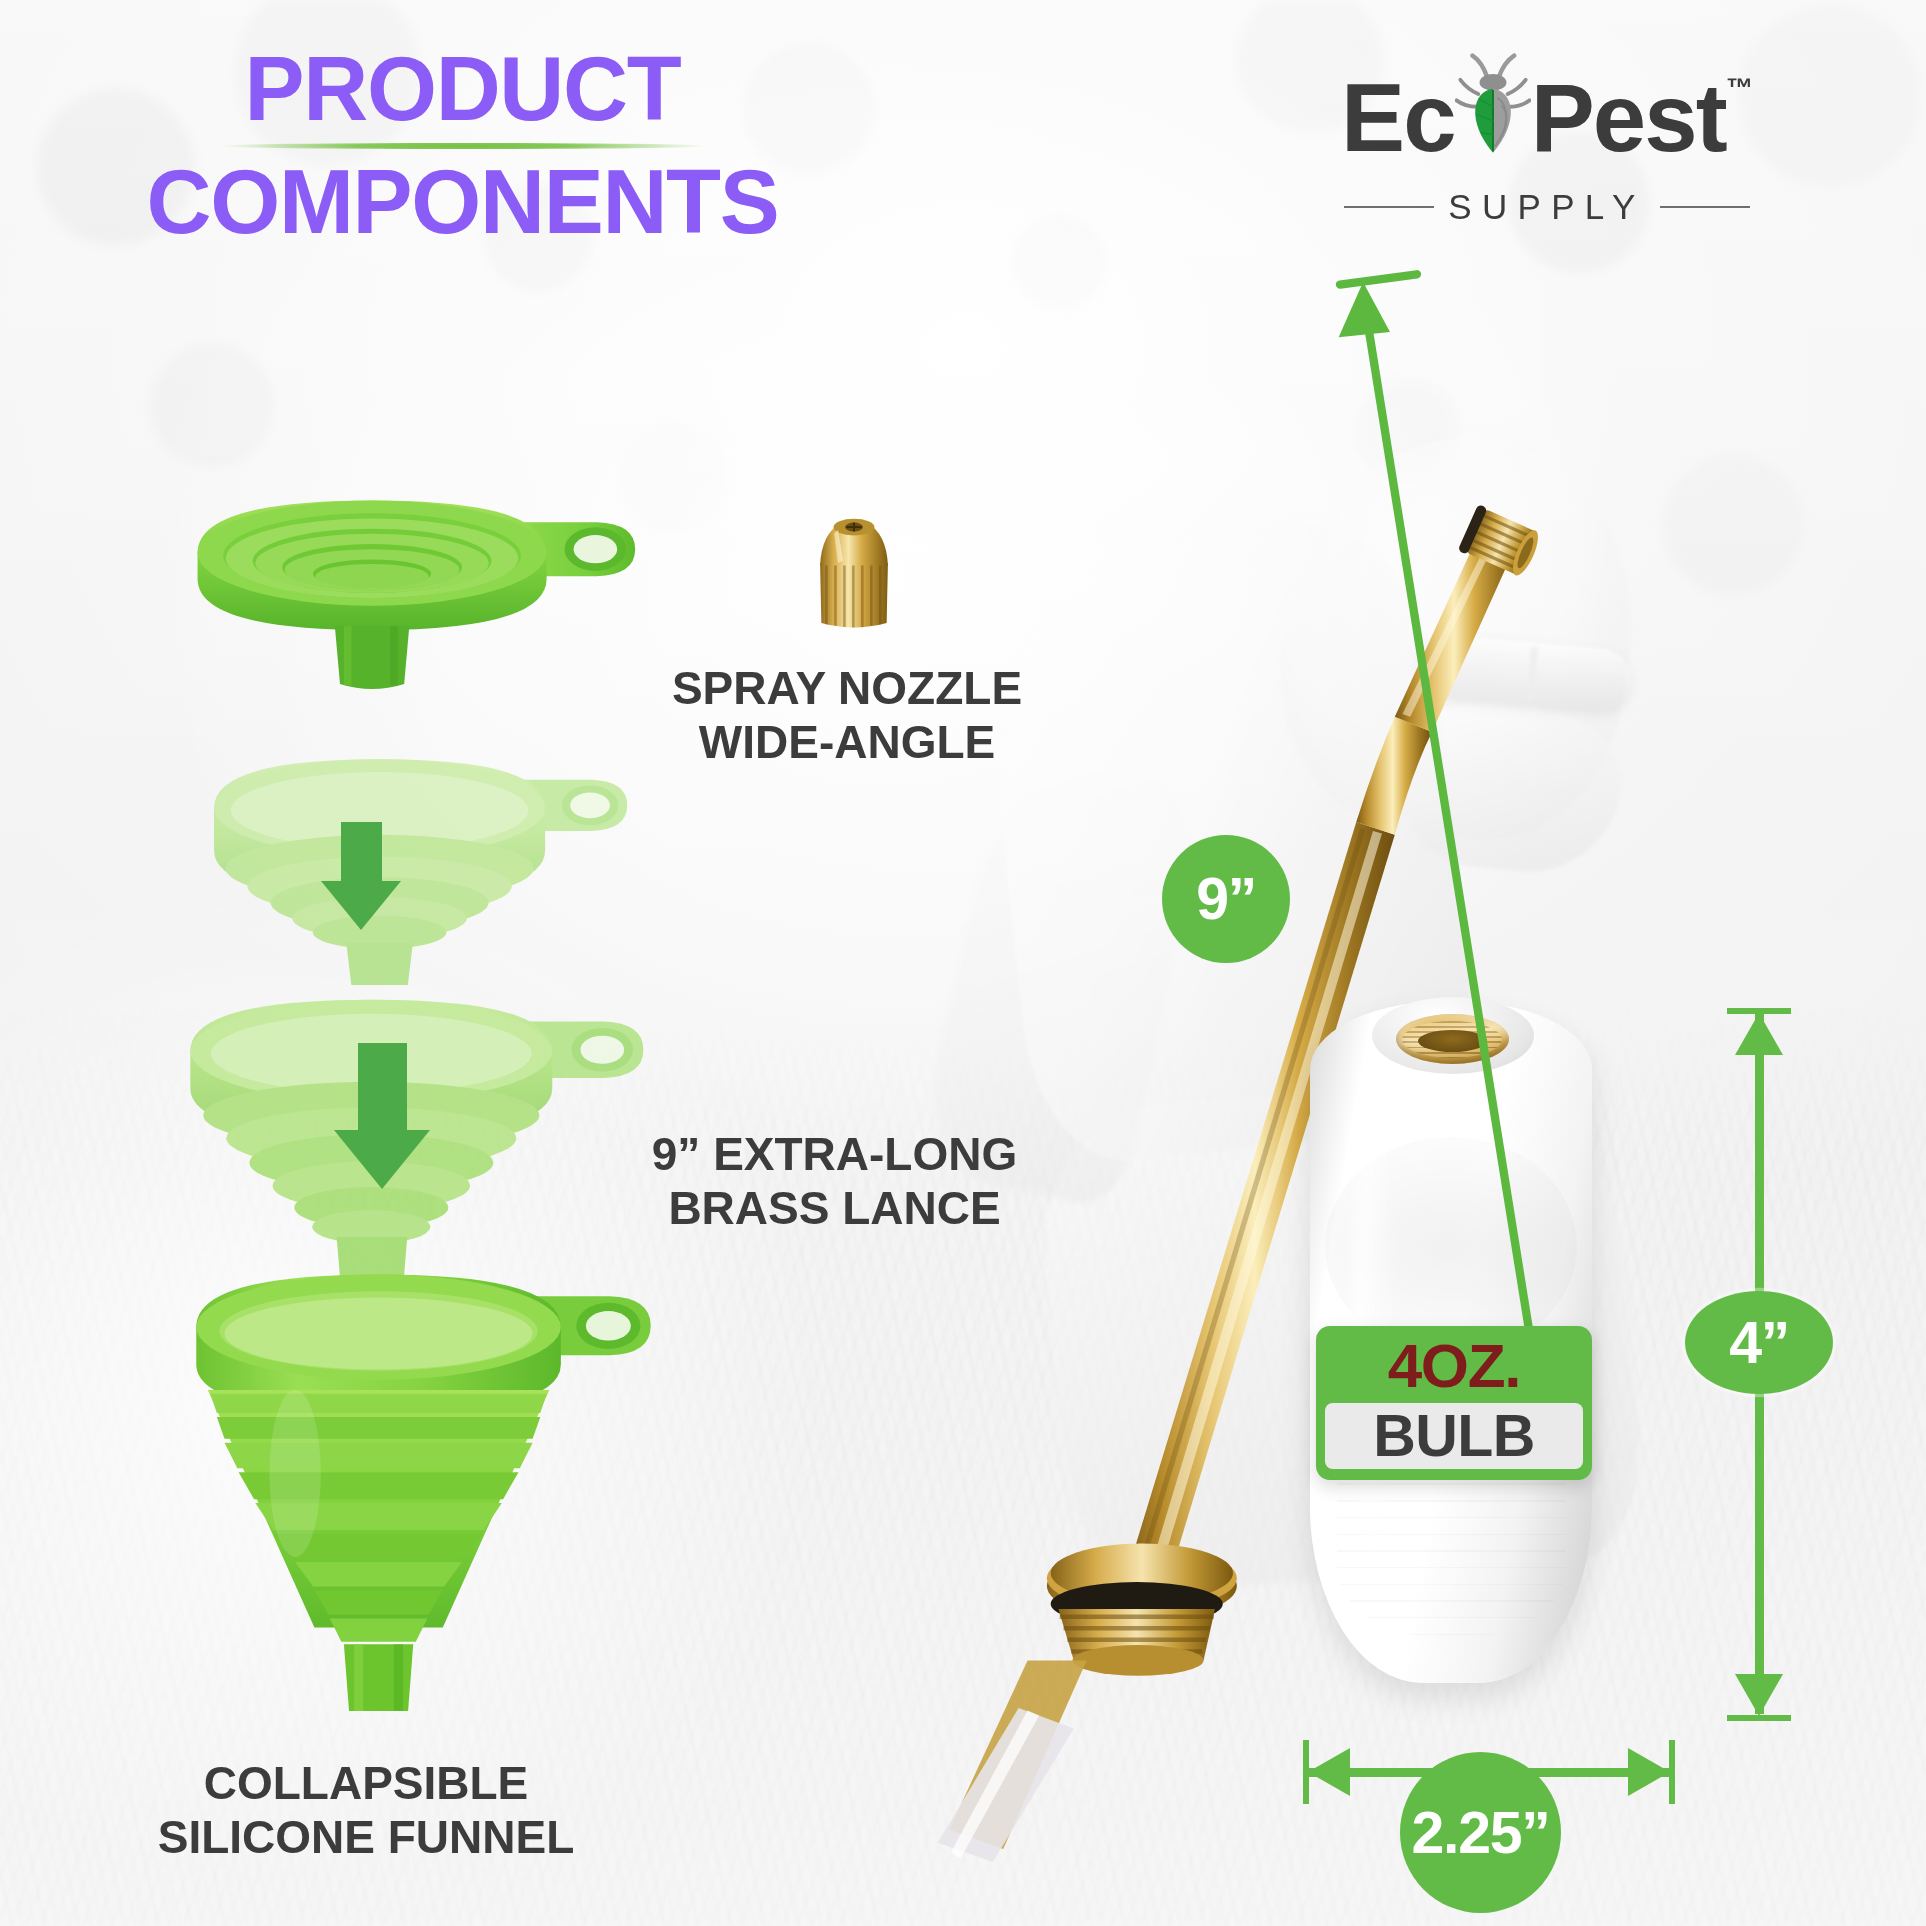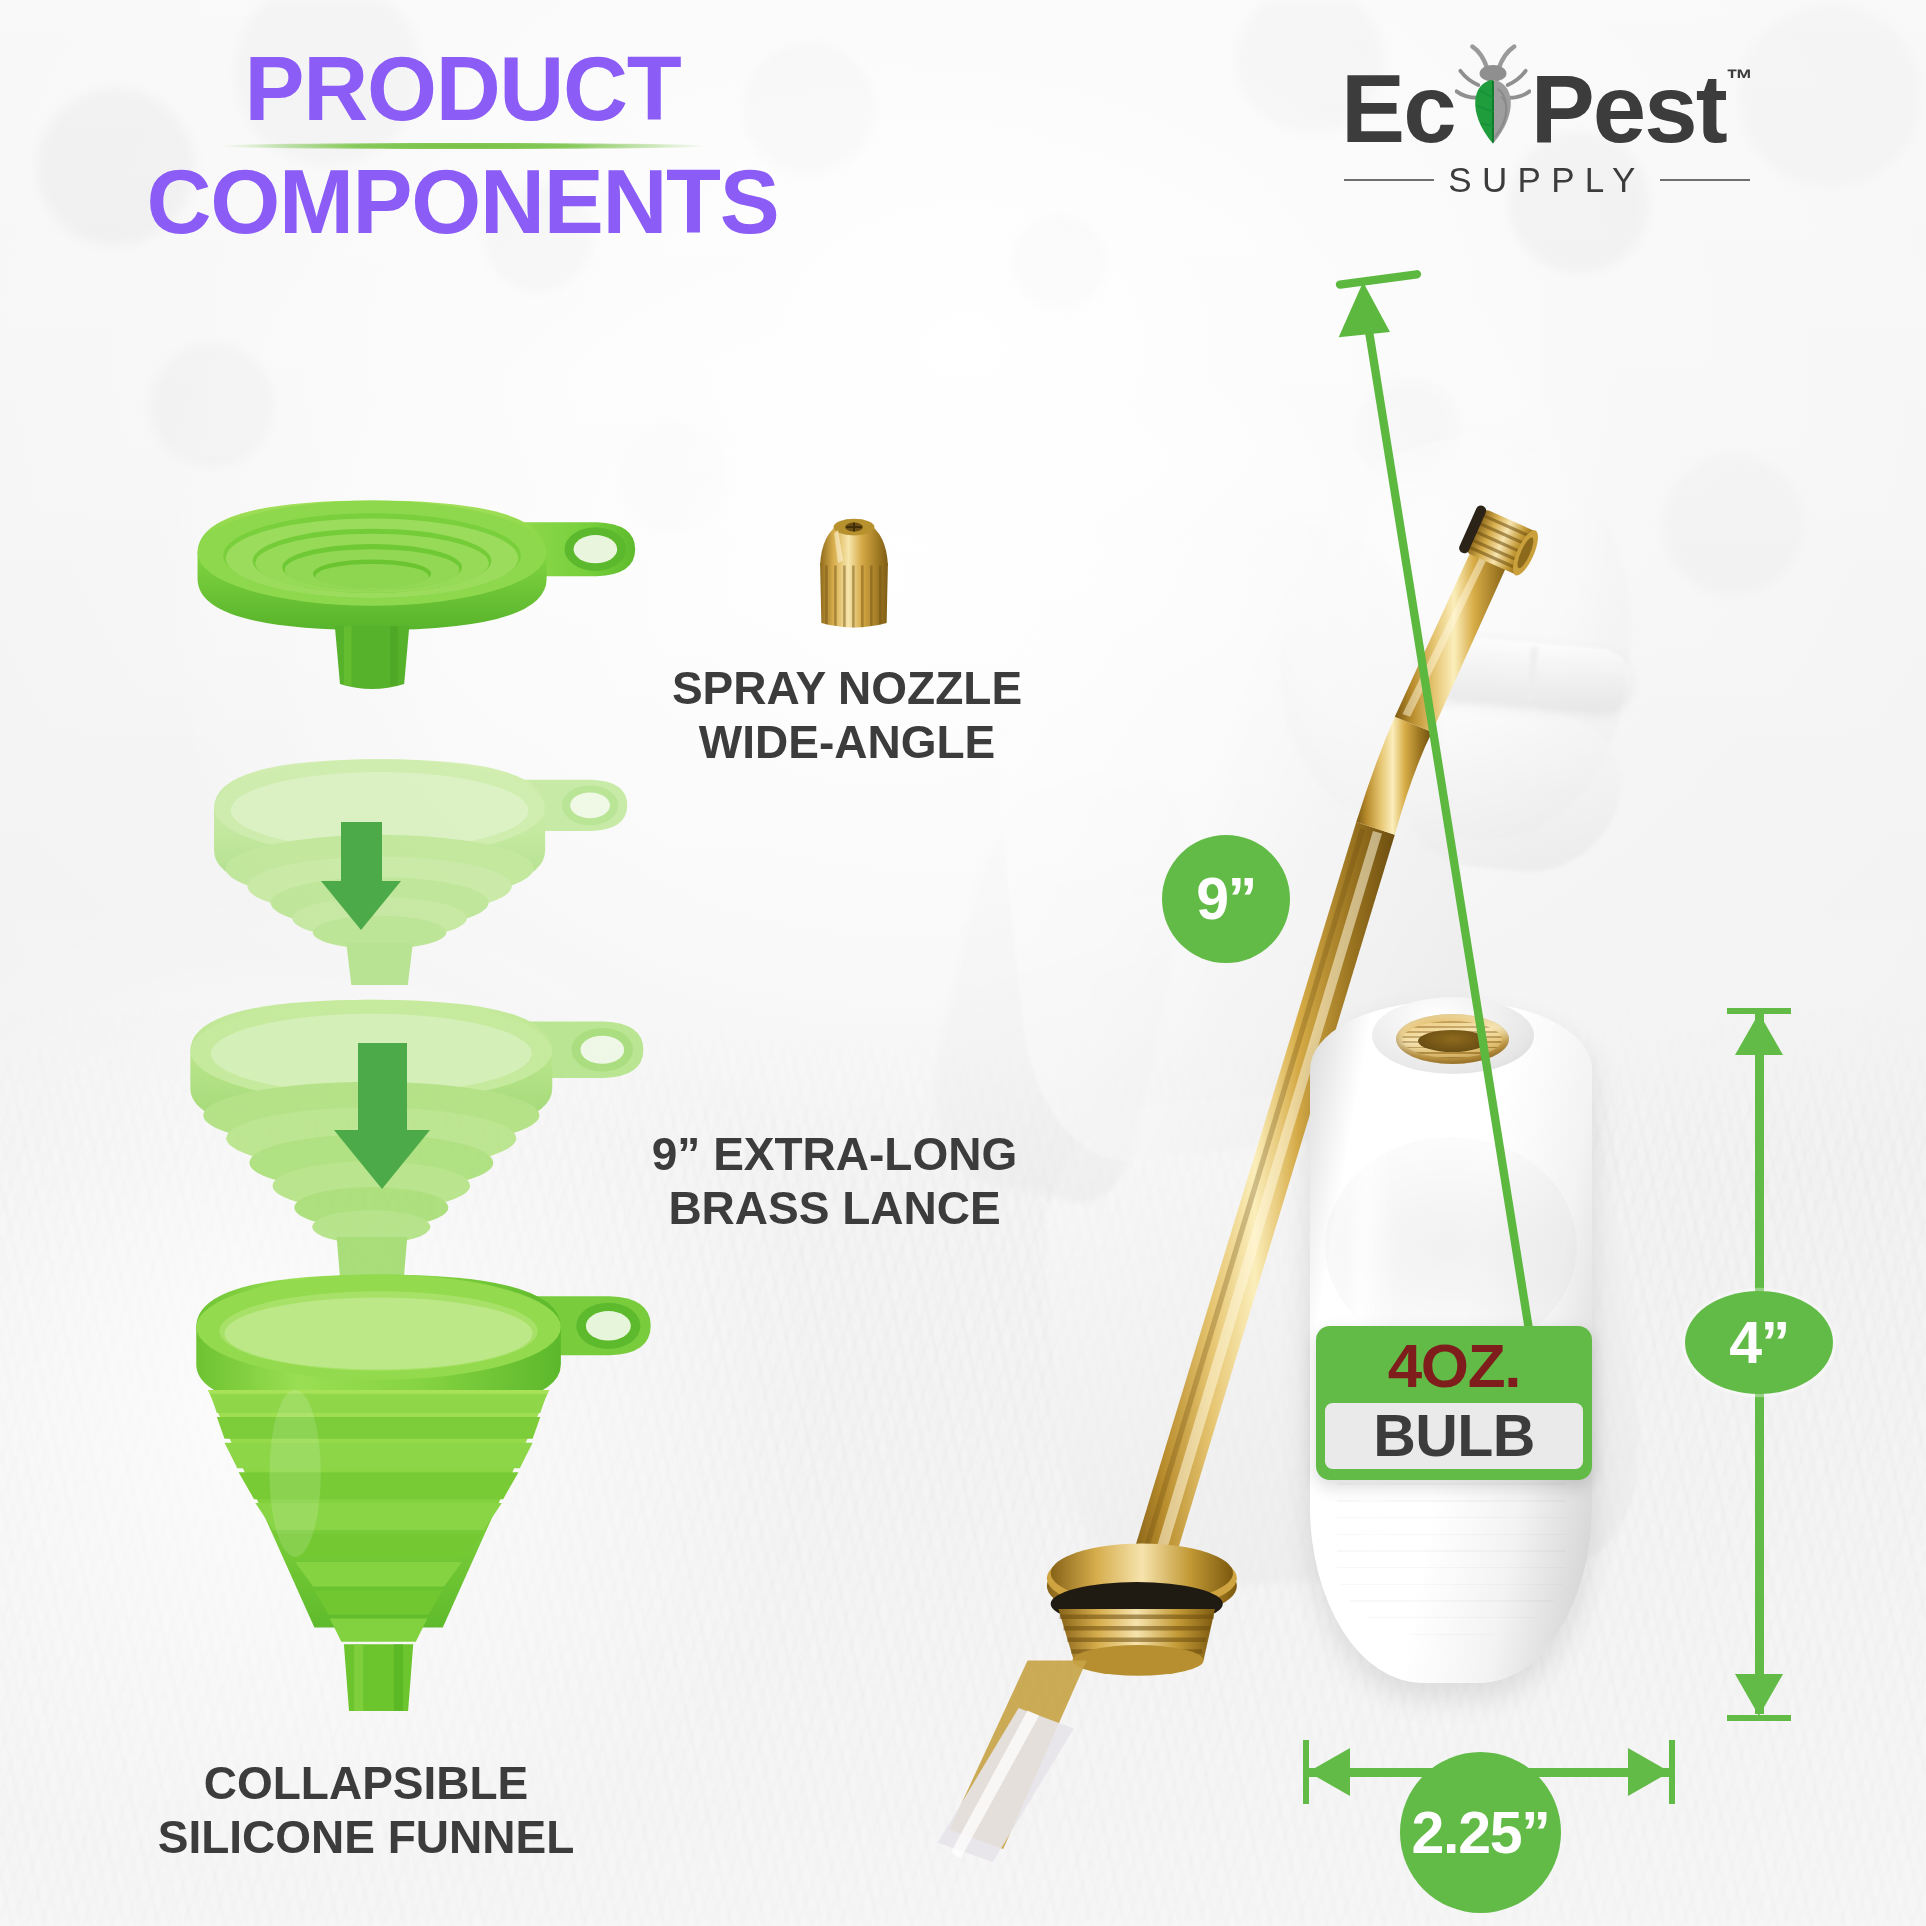--- a/index.html
+++ b/index.html
@@ -121,30 +121,30 @@
   }
   .headline .l1 { font-size:90px; }
   .headline .l2 { font-size:90px; }
   .title-divider {
     width:488px; height:5.8px; margin:10.3px auto 9px;
     background:radial-gradient(ellipse 50% 120% at 50% 50%, #76c043 0%, #86c95a 45%, rgba(134,201,90,0) 100%);
     border-radius:50%;
   }
 
   
-  .logo { position:absolute; z-index:7; left:1316px; top:61px; width:462px; text-align:center; }
+  .logo { position:absolute; z-index:7; left:1316px; top:70px; width:462px; text-align:center; }
   .logo-row { display:flex; align-items:flex-start; justify-content:center; position:relative; }
   .logo-word {
     font-size:96px; font-weight:bold; color:#3c3c3c;
     letter-spacing:-1.9px; line-height:1;
   }
   .logo-mark { position:relative; width:76px; height:96px; display:inline-block; }
   .logo-mark svg { position:absolute; left:0; top:-16.7px; }
   .logo-tm { font-size:27px; font-weight:bold; color:#3c3c3c; line-height:1; margin-top:5.1px; }
-  .logo-sub { display:flex; align-items:center; justify-content:center; gap:14px; margin-top:3px; }
+  .logo-sub { display:flex; align-items:center; justify-content:center; gap:14px; margin-top:21px; }
   .logo-sub .rule { height:1.9px; background:#6f6f6f; flex:1 1 auto; max-width:90px; }
   .logo-sub .supply {
     font-size:35px; letter-spacing:10.3px; color:#3c3c3c; font-weight:normal;
   }
 
   
   .funnel { position:absolute; z-index:5; }
   .f-collapsed { left:186px; top:494px; width:462px; height:231px; }
   .f-mid       { left:205px; top:754px; width:430px; height:231px; opacity:.62; }
   .f-tall      { left:180px; top:992px; width:475px; height:308px; opacity:.72; }

